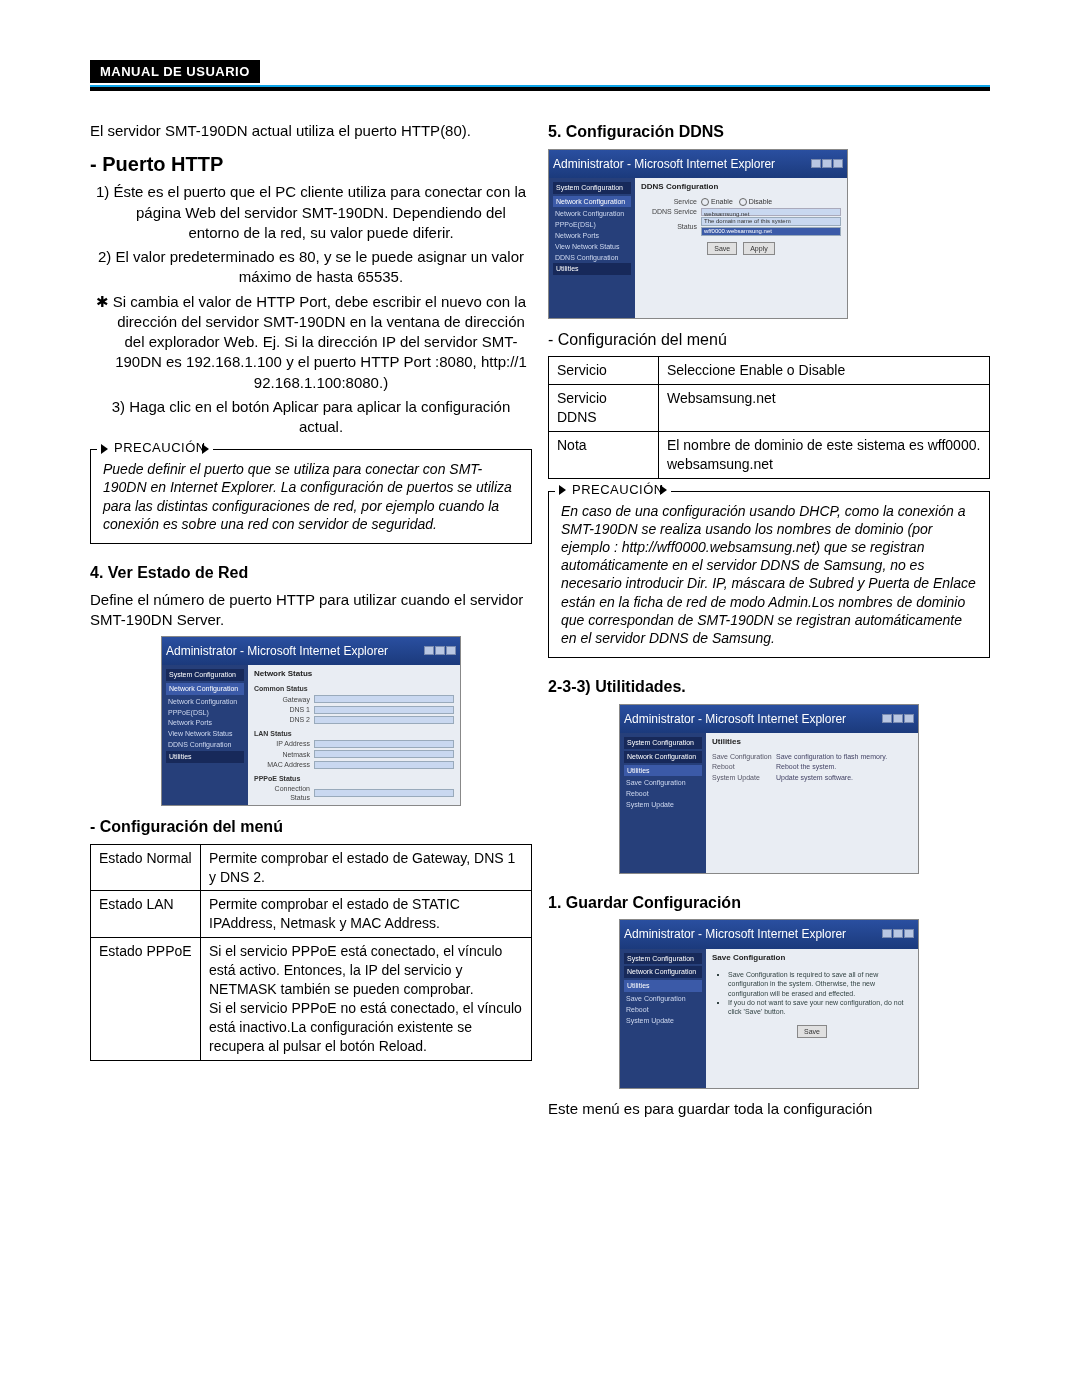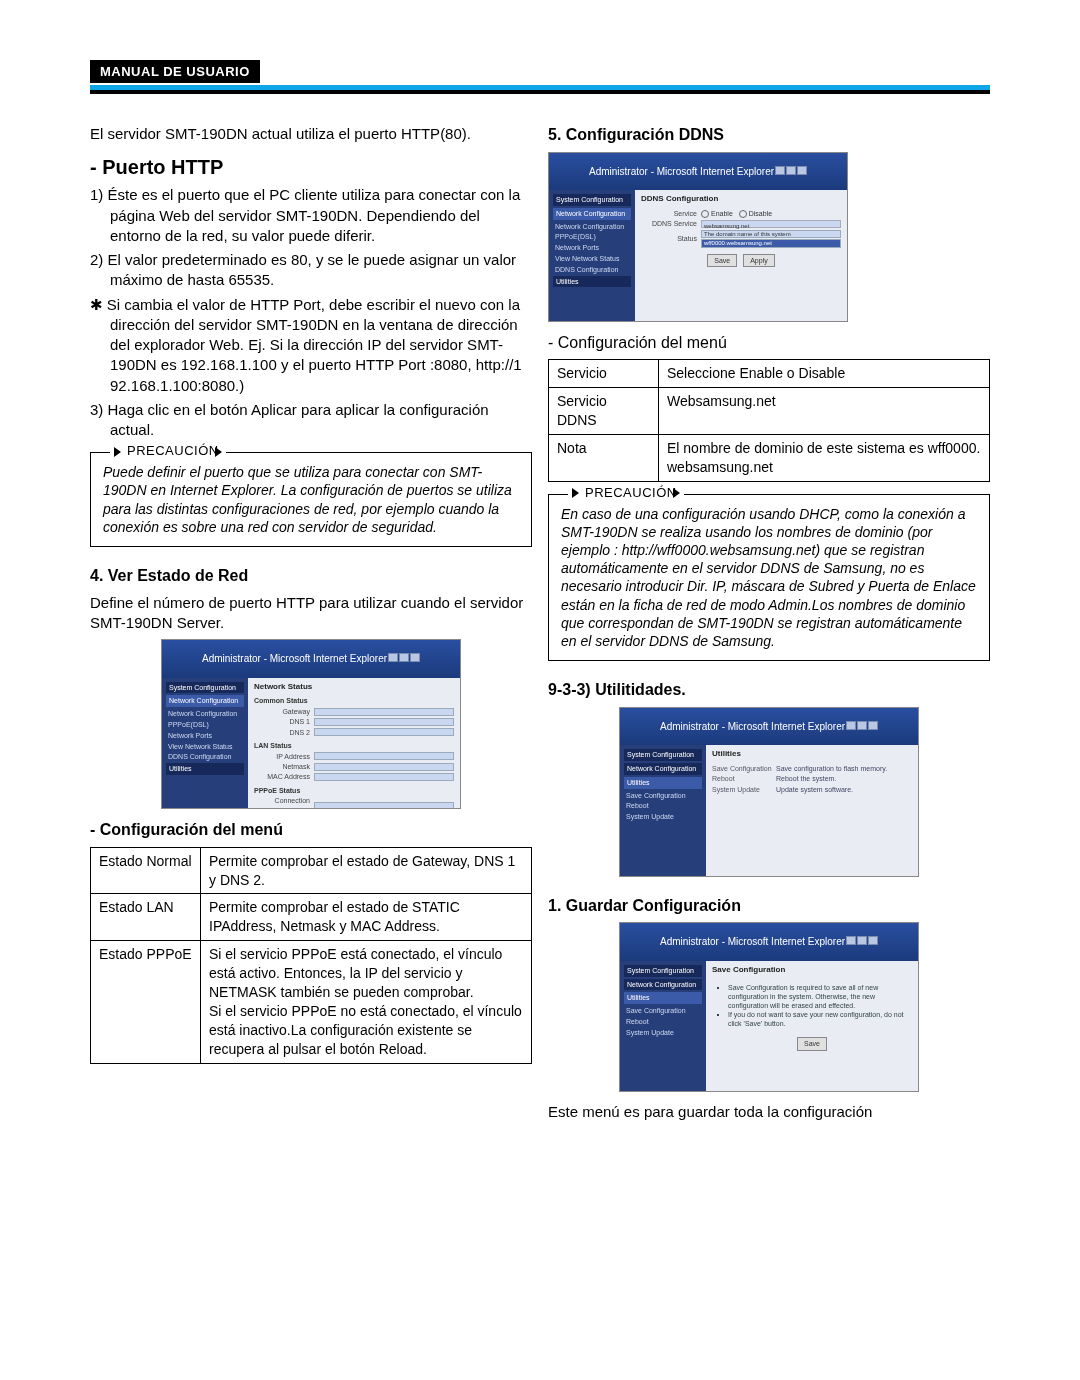--- a/index.html
+++ b/index.html
@@ -12,21 +12,21 @@
     position: relative;
   }
   .page {
     padding: 60px 90px 40px 90px;
   }
   .header-bar {
     border-bottom: 4px solid #000;
     margin-bottom: 3px;
   }
   .header-bar-inner {
-    border-bottom: 5px solid #0ea5e9;
+    border-bottom: 2px solid #0ea5e9;
     padding-bottom: 2px;
   }
   .manual-tag {
     display: inline-block;
     background: #000;
     color: #fff;
     font-size: 13px;
     font-weight: bold;
     padding: 4px 10px;
     letter-spacing: 0.5px;
@@ -49,35 +49,35 @@
     margin-bottom: 4px;
     font-size: 20px;
   }
   .sub-head {
     font-weight: bold;
     margin-top: 18px;
     margin-bottom: 6px;
     font-size: 16px;
   }
   ol { list-style: none; padding-left: 0; }
-  ol li { margin-bottom: 4px; padding-left: 20px; text-indent: -20px; }
+  ol li { margin-bottom: 4px; padding-left: 20px; text-indent: -20px; text-align: center; }
   .star { padding-left: 20px; text-indent: -20px; display:block;}
   .prec-box {
     border: 1px solid #000;
     padding: 10px 12px 10px 12px;
     margin-top: 12px;
     position: relative;
     font-size: 14px;
     line-height: 1.3;
     font-style: italic;
   }
   .prec-label {
     position: absolute;
     top: -10px;
-    left: 19px;
+    left: 6px;
     background: #fff;
     padding: 0 4px;
     font-style: normal;
     font-size: 13px;
     letter-spacing: 0.5px;
   }
   .prec-label::before {
     content: "";
     display: inline-block;
     width: 0; height: 0;
@@ -104,24 +104,24 @@
     border: 1px solid #888;
     margin: 6px auto 10px auto;
     background: linear-gradient(#dcdfe6, #eceff4);
     position: relative;
     overflow: hidden;
     font-size: 7px;
   }
   .ss-titlebar {
     background: linear-gradient(#2a4fa0,#1b3a7c);
     color:#fff;
-    padding:12px 4px;
-    font-size:10px;
+    padding:6px 4px;
+    font-size:12px;
     display:flex;
-    justify-content:center;
+    justify-content:space-between;
   }
   .ss-titlebar .wbtn { display:inline-block; width:10px;height:9px;background:#b9c7e3;border:1px solid #7a8bb0;margin-left:1px;}
   .ss-body { display:flex; height: calc(100% - 24px); }
   .ss-sidebar {
     width: 86px;
     background: #263f7a;
     color:#cfd9f0;
     padding:4px 4px;
     font-size:7px;
     line-height:1.4;
@@ -361,21 +361,21 @@
               <td>El nombre de dominio de este sistema es wff0000. websamsung.net</td>
             </tr>
       </tbody>
         </table>
 
       <div class="prec-box">
         <div class="prec-label"><span>PRECAUCIÓN</span></div>
         <span>En caso de una configuración usando DHCP, como la conexión a SMT-190DN se realiza usando los nombres de dominio (por ejemplo : http://wff0000.websamsung.net) que se registran automáticamente en el servidor DDNS de Samsung, no es necesario introducir Dir. IP, máscara de Subred y Puerta de Enlace están en la ficha de red de modo Admin.Los nombres de dominio que correspondan de SMT-190DN se registran automáticamente en el servidor DDNS de Samsung.</span>
       </div>
 
-      <p class="sub-head">9-3-3) Utilitidades.</p>
+      <p class="sub-head">2-3-3) Utilitidades.</p>
 
       <div class="screenshot">
         <div class="ss-titlebar">
           <span>Administrator - Microsoft Internet Explorer</span>
           <span><span class="wbtn"></span><span class="wbtn"></span><span class="wbtn"></span></span>
         </div>
         <div class="ss-body">
           <div class="ss-sidebar">
             <div class="grp">System Configuration</div>
             <div class="grp">Network Configuration</div>

